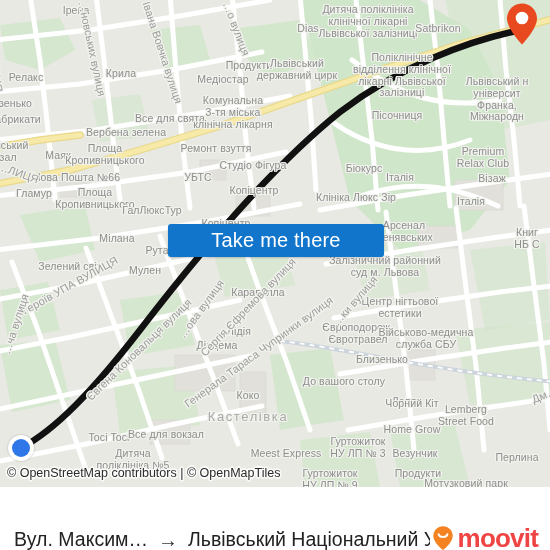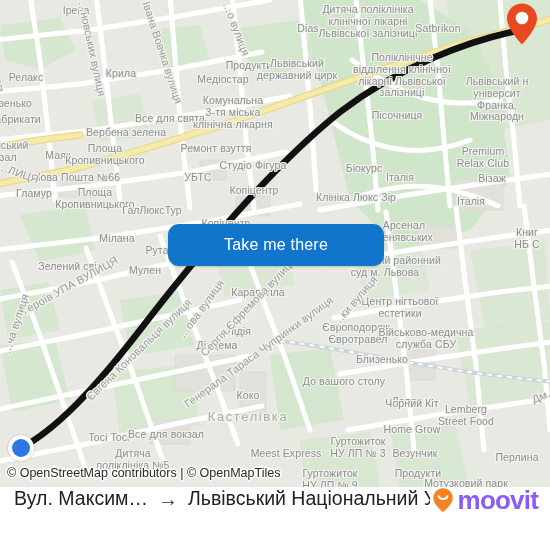--- a/index.html
+++ b/index.html
@@ -88,27 +88,27 @@
     width: 34px;
     height: 44px;
   }
 
   
   #cta {
     position: absolute;
     left: 168px;
     top: 224px;
     width: 216px;
-    height: 42px;
+    height: 33px;
     background: #1176cb;
     border: 0;
-    border-radius: 11px;
+    border-radius: 3px;
     color: #ffffff;
     font-family: "Liberation Sans", sans-serif;
-    font-size: 16px;
+    font-size: 20px;
     letter-spacing: .2px;
     cursor: pointer;
     padding: 0;
     box-shadow: 0 1px 2px rgba(0,0,0,.18);
   }
 
   
   #attribution {
     position: absolute;
     left: 7px;
@@ -124,21 +124,21 @@
 
   
   #bottombar {
     position: absolute;
     left: 0;
     top: 487px;
     width: 550px;
     height: 64px;
     background: #ffffff;
     display: flex;
-    align-items: flex-start;
+    align-items: flex-end;
   }
   #route-summary {
     display: flex;
     align-items: center;
     flex: 1 1 auto;
     min-width: 0;
     padding-left: 14px;
     gap: 10px;
   }
   .route-ep {
@@ -162,21 +162,21 @@
   #brand {
     flex: 0 0 auto;
     display: flex;
     align-items: center;
     padding-right: 12px;
     gap: 2px;
   }
   #brand-word {
     font-size: 26px;
     font-weight: bold;
-    color: #8b5cf6;
+    color: #ef4444;
     letter-spacing: -.8px;
     line-height: 1;
   }
 </style>
 </head>
 <body>
 
 <div id="app">
 
   <div id="map">

